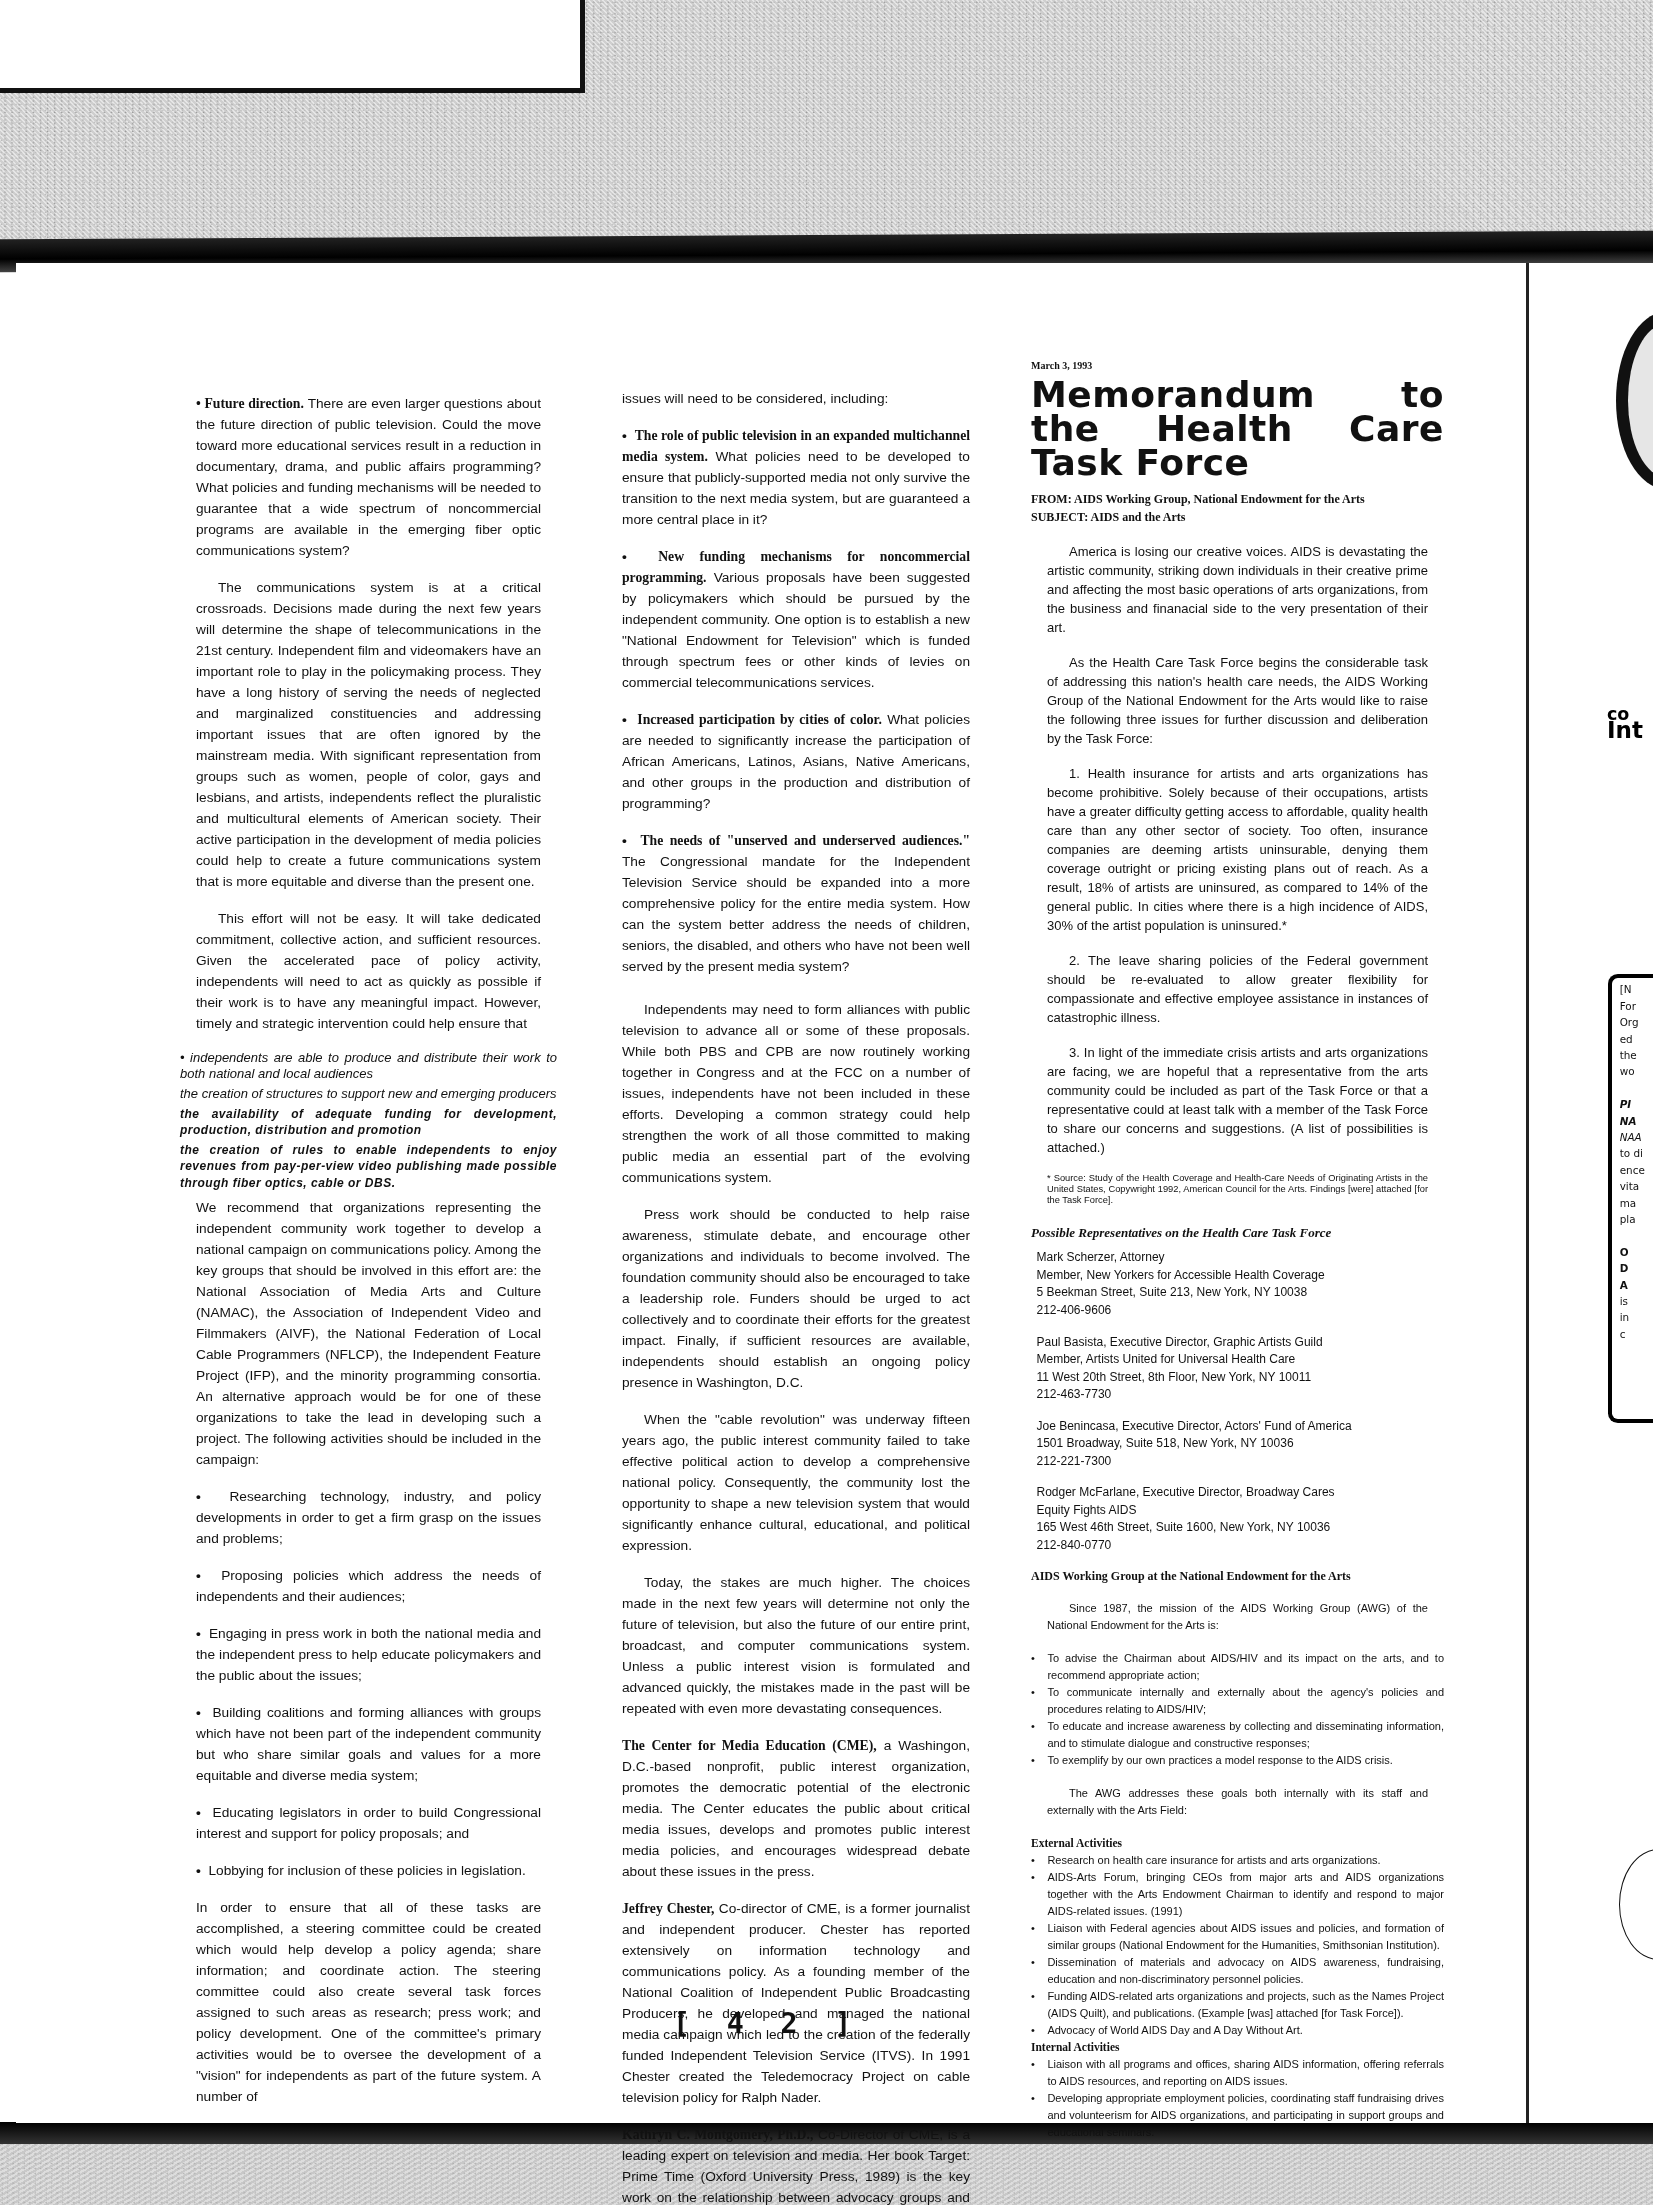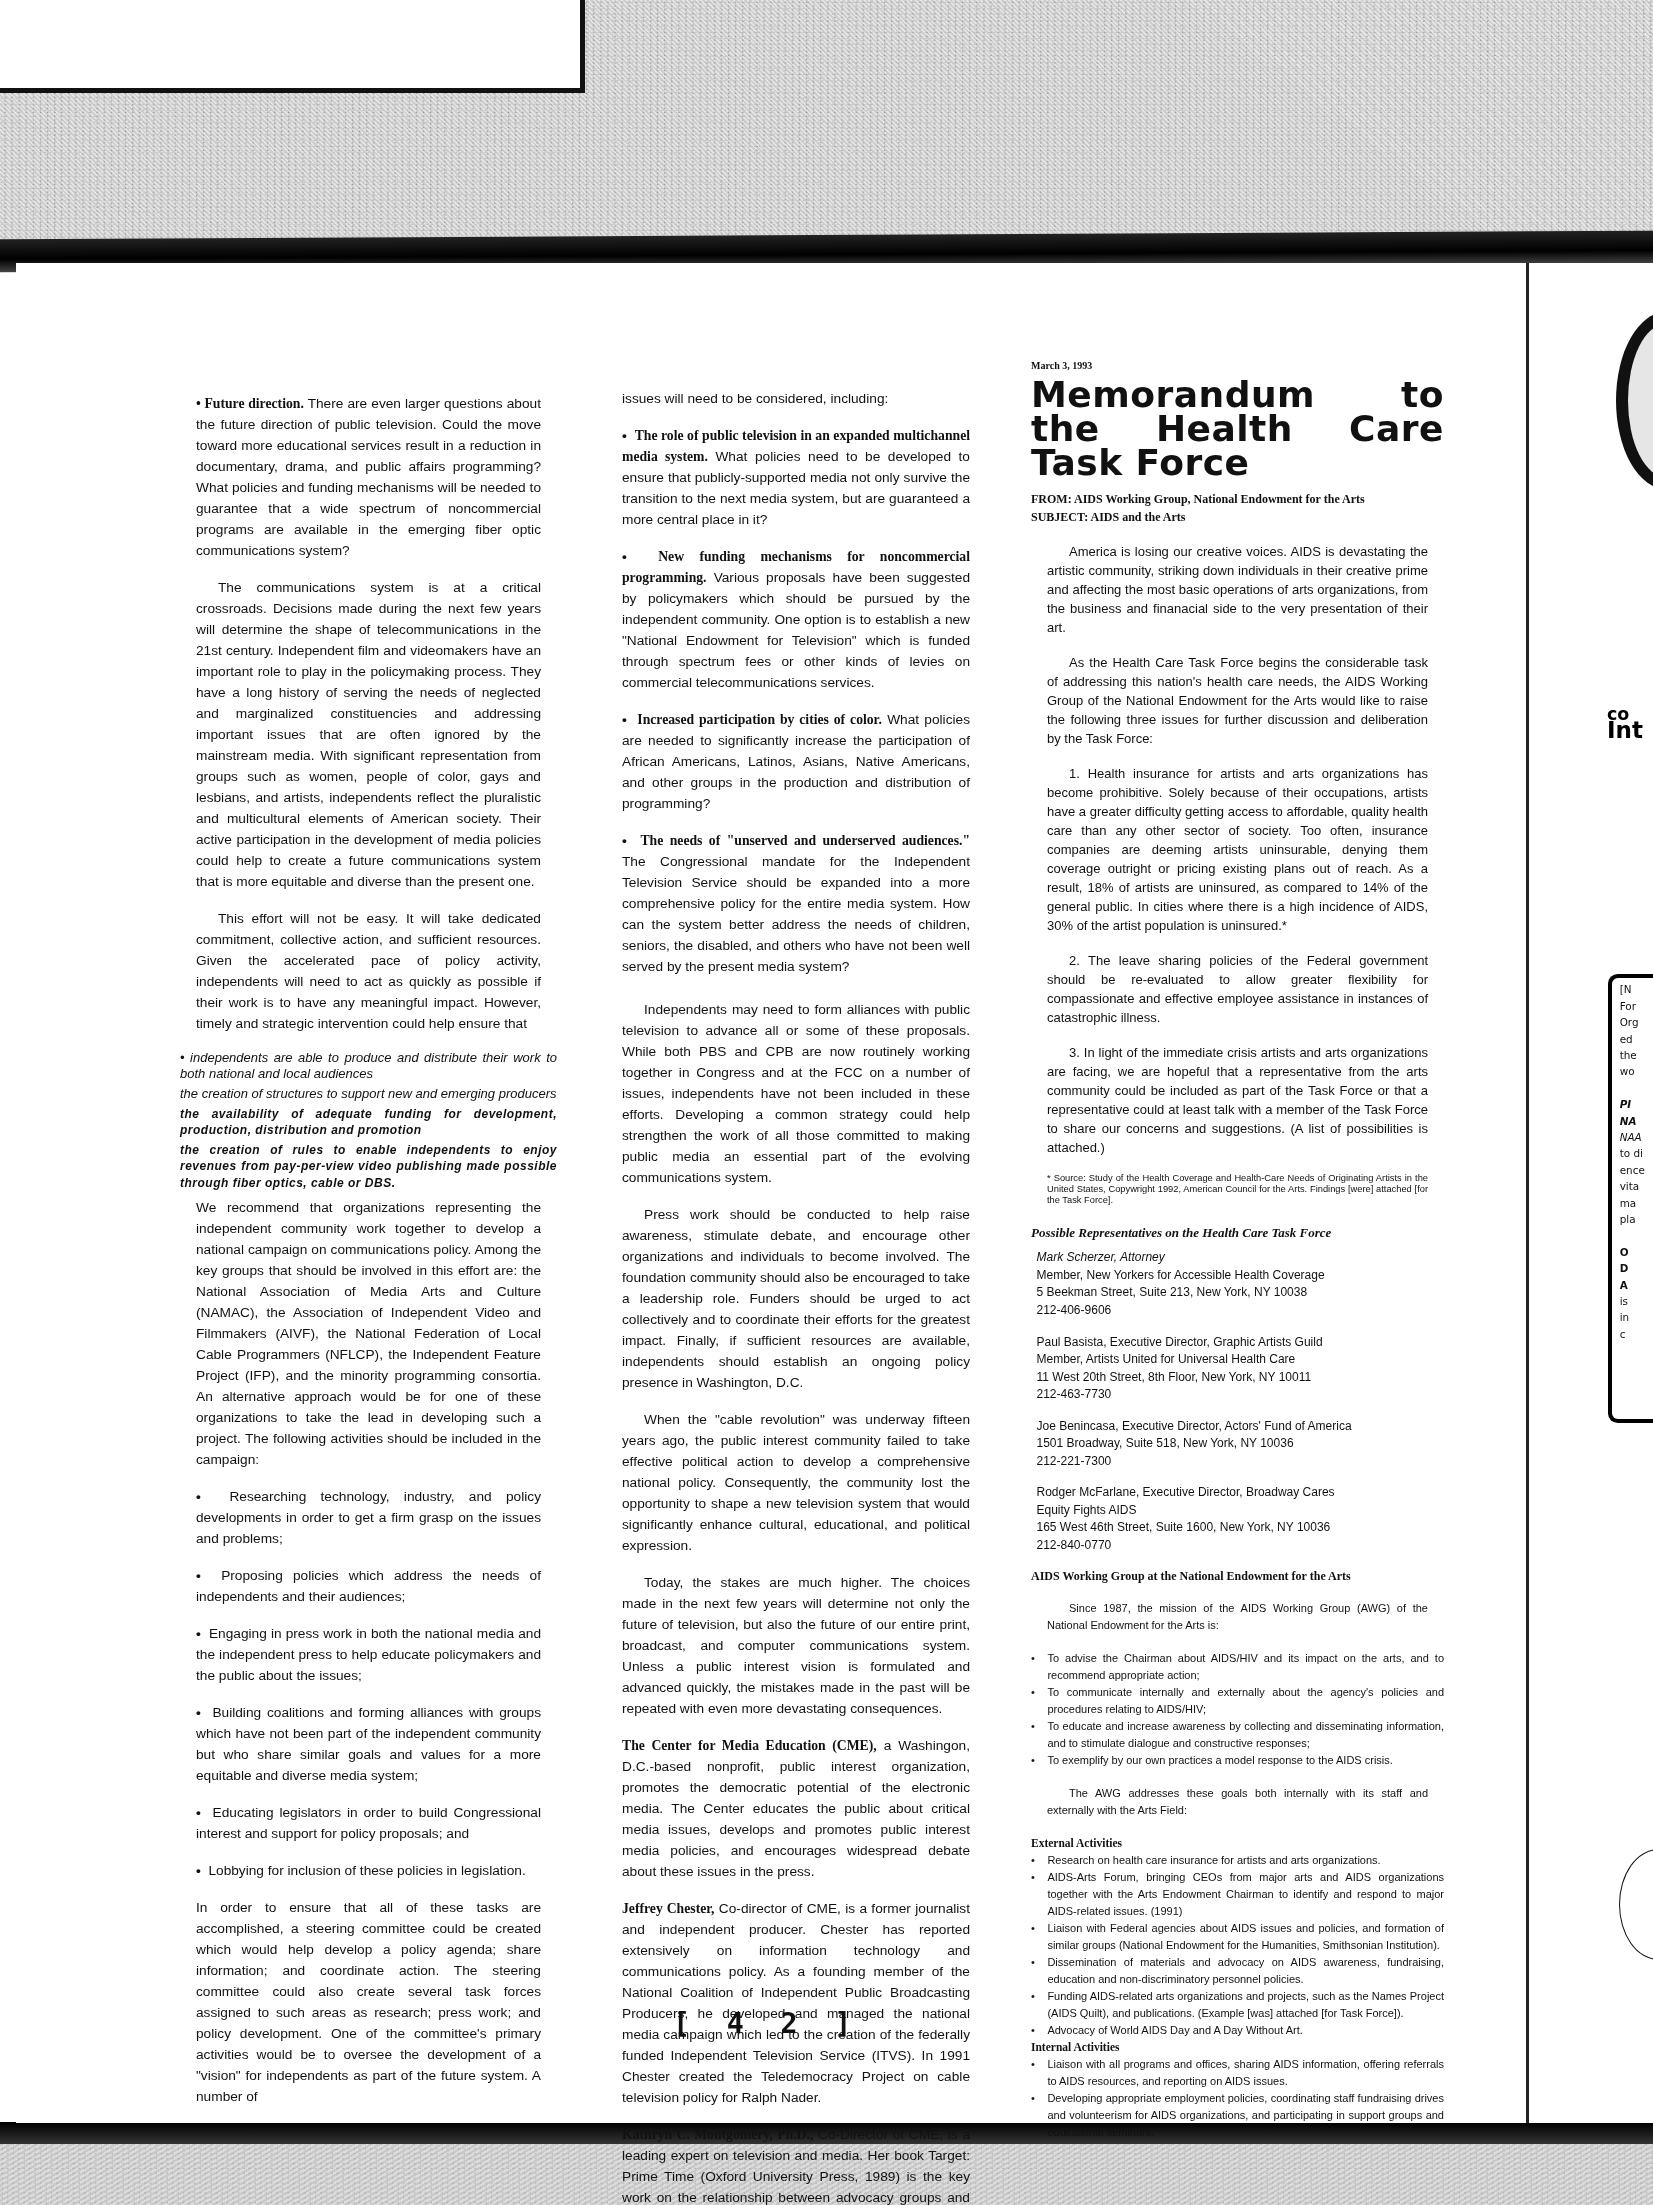--- a/index.html
+++ b/index.html
@@ -46,21 +46,21 @@
   .col { position: absolute; font-size: 13.7px; line-height: 21px; text-align: justify; }
   .col p { margin: 16px; }
   .indent { text-indent: 22px; }
   .bullet { margin: 8.8px 0 0 0; }
   .bullet::before { content: "\2022\00a0\00a0"; font-weight: bold; }
   .b { font-weight: bold; font-family: "Liberation Serif", serif; }
   .h2 {
     font-family: "DejaVu Sans", sans-serif; font-weight: bold; font-size: 22px;
     letter-spacing: 1.6px; line-height: 23px; margin: 16.4px 0 3.3px 0;
   }
-  .italic { font-style: italic; }
+  .italic { }
   .ital-list p { font-style: italic; margin: 3.3px 0 0 0; font-size: 13px; line-height: 16.4px; }
   .ital-list p:nth-child(3), .ital-list p:nth-child(4) { font-size: 12px; font-weight: bold; letter-spacing: 0.5px; }
 
   
   .memo-date { font-family: "Liberation Serif", serif; font-weight: bold; font-size: 10px; }
   .memo-title {
     font-family: "DejaVu Sans", sans-serif; font-weight: bold; font-size: 36px;
     line-height: 34px; margin: 3.3px 0 11px 0; letter-spacing: 0.5px;
   }
   .memo-meta { font-family: "Liberation Serif", serif; font-weight: bold; font-size: 12px; line-height: 17.5px; }

